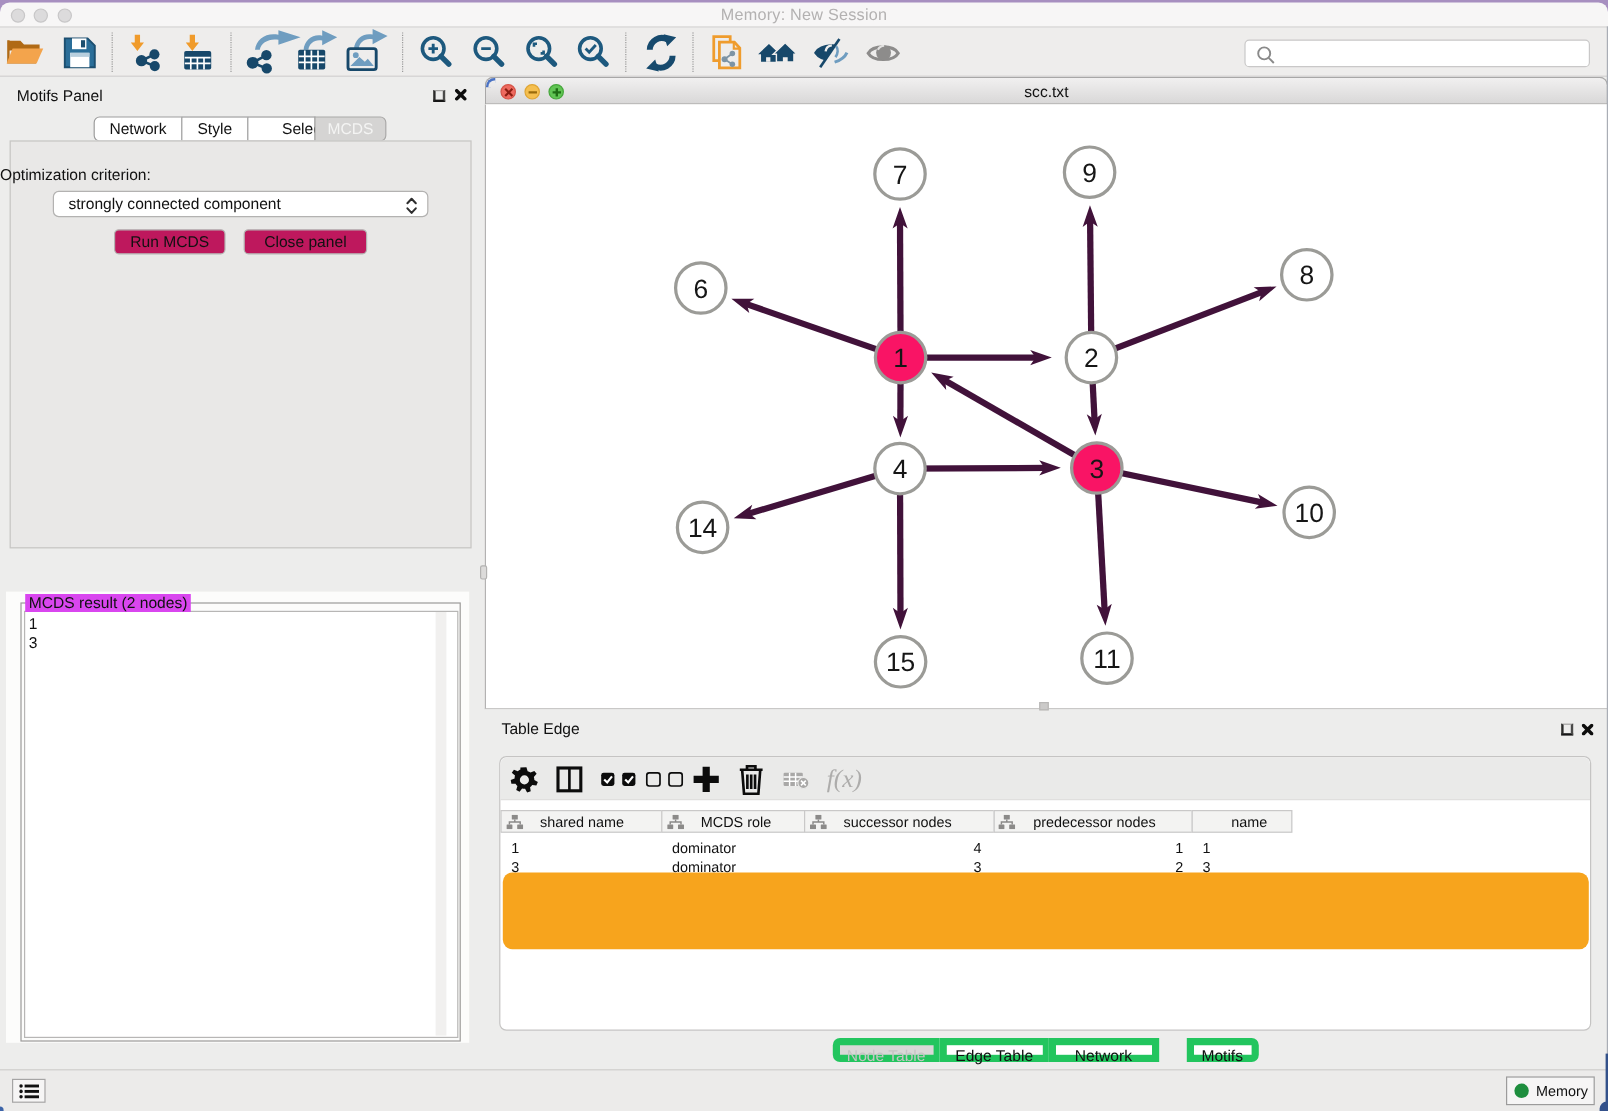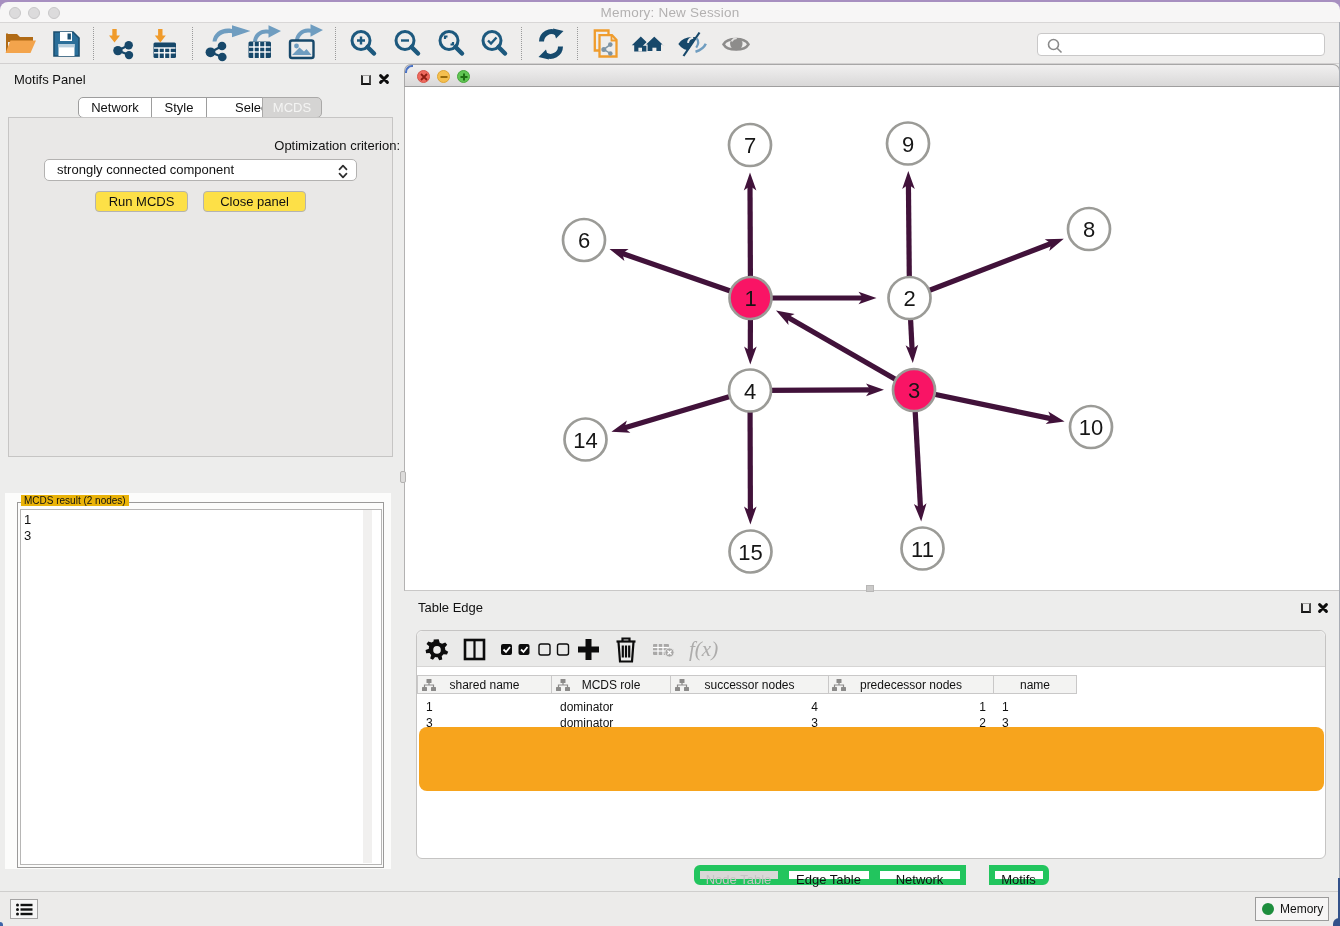--- a/index.html
+++ b/index.html
@@ -11,40 +11,40 @@
 #wintitle{left:0;top:5px;width:1340px;text-align:center;font-size:13.5px;color:#b3b1b1;letter-spacing:0.2px;}
 #toolbar{left:0;top:22px;width:1340px;height:42px;background:#eeedec;border-top:1px solid #d8d6d6;border-bottom:1px solid #d2d0d0;box-sizing:border-box;}
 .sep{position:absolute;top:27px;height:33px;width:0;border-left:1px dotted #9a9a9a;}
 #search{left:1037px;top:33px;width:288px;height:23px;background:#fff;border:1px solid #c9c8c8;border-radius:4px;box-sizing:border-box;}
 
 #ctl-title{left:14px;top:72px;font-size:13px;color:#111;}
 .floatbtn{width:10px;height:10px;box-sizing:border-box;background:transparent;border-style:solid;border-width:1.5px 2px 2.5px 2px;border-color:#a2a1a0 #4a4a49 #161616 #2b2b2a;}
 .tab{position:absolute;top:97px;height:21px;box-sizing:border-box;border:1px solid #9d9d9d;background:#fff;font-size:13px;text-align:center;line-height:19px;color:#111;}
 #tabpanel{left:8px;top:117px;width:385px;height:340px;background:#e9e8e7;border:1px solid #c6c5c4;box-sizing:border-box;}
 #whitepanel{left:5px;top:492.5px;width:386px;height:376px;background:#fcfcfb;}
-#optlabel{left:0px;top:138px;width:400px;text-align:right;font-size:13px;color:#111;}
+#optlabel{left:0px;top:138px;width:400px;text-align:left;font-size:13px;color:#111;}
 #dropdown{left:44px;top:159px;width:313px;height:22px;background:#fff;border:1px solid #b3b2b1;border-radius:5px;box-sizing:border-box;font-size:13px;line-height:20px;color:#111;padding-left:12px;}
-.btn{position:absolute;height:21px;background:#fde047;border:1px solid #b4b3b2;border-radius:4px;box-sizing:border-box;font-size:13px;text-align:center;line-height:19px;color:#111;}
+.btn{position:absolute;height:21px;background:#be185d;border:1px solid #b4b3b2;border-radius:4px;box-sizing:border-box;font-size:13px;text-align:center;line-height:19px;color:#111;}
 #fieldset{left:16.5px;top:502px;width:367px;height:365.5px;border:1px solid #9b9a99;box-sizing:border-box;}
-#fslabel{left:21px;top:495px;font-size:10px;color:#111;background:#eab308;padding:0 3px;}
+#fslabel{left:21px;top:495px;font-size:13px;color:#111;background:#d946ef;padding:0 3px;}
 #fswhite{left:19.5px;top:508.5px;width:362px;height:356px;background:#fff;border:1px solid #b7b6b5;box-sizing:border-box;}
 #fsscroll{left:362.5px;top:510px;width:9.5px;height:353px;background:#f1f0ef;}
 .mono13{font-size:13px;color:#111;}
 
 #netwin{left:404px;top:64px;width:936px;height:528px;}
 #nettitle{position:absolute;left:0;top:0;width:936px;height:23px;background:linear-gradient(#f1f0f0,#d9d8d8);border:1px solid #a8a7a7;border-bottom:1px solid #9f9e9e;border-radius:7px 7px 0 0;box-sizing:border-box;}
 #netcanvas{position:absolute;left:0;top:23px;width:936px;height:504px;background:#fff;border-left:1px solid #b3b2b2;border-bottom:1px solid #c9c8c7;box-sizing:border-box;}
 .light{position:absolute;top:5.5px;width:13px;height:13px;border-radius:50%;box-sizing:border-box;}
 #netname{position:absolute;left:0;top:5px;width:936px;text-align:center;font-size:13px;color:#111;}
 
 #tbl-title{left:418px;top:600px;font-size:13px;color:#111;}
 #tblbox{left:416px;top:630px;width:910px;height:229px;background:#fff;border:1px solid #c5c4c3;box-sizing:border-box;border-radius:6px;}
 #tbltoolbar{left:417px;top:631px;width:908px;height:36px;background:#eaeae9;border-bottom:1px solid #d6d5d4;box-sizing:border-box;border-radius:6px 6px 0 0;}
 .hcell{position:absolute;top:675px;height:19px;background:#f3f3f2;border:1px solid #c9c8c8;box-sizing:border-box;font-size:12px;color:#111;}
-.hlabel{position:absolute;width:100%;text-align:center;top:2px;}
+.hlabel{position:absolute;width:100%;top:2px;margin-left:32px;}
 .rowtxt{position:absolute;font-size:12px;color:#111;}
 #orangeband{left:419px;top:727px;width:905px;height:64px;background:#f7a41d;border-radius:8px;}
 .btab{position:absolute;top:865px;height:20px;box-sizing:border-box;border:6px solid #22c55e;background:#fff;font-size:13px;text-align:center;line-height:18px;color:#111;}
 
 #statusbar{left:0;top:891px;width:1340px;height:35px;background:#ecebea;border-top:1px solid #cfcecd;box-sizing:border-box;}
 #memorybtn{left:1254.5px;top:897px;width:74px;height:23.5px;background:#f6f5f5;border:1px solid #9c9b9b;box-sizing:border-box;}
 #listbtn{left:10px;top:899px;width:28px;height:20px;background:#f6f5f5;border:1px solid #a5a4a4;box-sizing:border-box;}
 </style>
 </head>
 <body>
@@ -254,20 +254,21 @@
 <div class="light" style="left:53px;background:#61c554;border:1px solid #47a73c;"></div>
 <svg style="position:absolute;left:16px;top:8.5px;" width="8" height="8" viewBox="0 0 8 8">
       <path d="M1 1 L7 7 M7 1 L1 7" stroke="#8c1d12" stroke-width="1.8"></path>
     </svg>
 <svg style="position:absolute;left:36px;top:8.5px;" width="8" height="8" viewBox="0 0 8 8">
       <line x1="0.5" y1="4" x2="7.5" y2="4" stroke="#9a6b0b" stroke-width="2"></line>
     </svg>
 <svg style="position:absolute;left:56px;top:8.5px;" width="8" height="8" viewBox="0 0 8 8">
       <path d="M4 0.5 V7.5 M0.5 4 H7.5" stroke="#1e6e14" stroke-width="2"></path>
     </svg>
+<div id="netname">scc.txt</div>
 <div style="position:absolute;left:0.5px;top:0.5px;width:8px;height:8px;border-top:2.5px solid #4a72c4;border-left:2.5px solid #4a72c4;border-radius:7px 0 0 0;box-sizing:border-box;"></div>
 <div id="netcanvas"></div>
 <svg id="graph" style="position:absolute;left:1px;top:23px;" width="935" height="504" viewBox="0 0 935 504">
 <g stroke="#41123a" stroke-width="5.2" fill="none">
 <line x1="345.5" y1="211.0" x2="345.0" y2="97.0"></line>
 <line x1="345.5" y1="211.0" x2="215.4" y2="165.8"></line>
 <line x1="345.5" y1="211.0" x2="460.0" y2="211.0"></line>
 <line x1="345.5" y1="211.0" x2="345.3" y2="266.0"></line>
 <line x1="504.5" y1="211.0" x2="503.4" y2="95.5"></line>
 <line x1="504.5" y1="211.0" x2="648.1" y2="155.8"></line>

